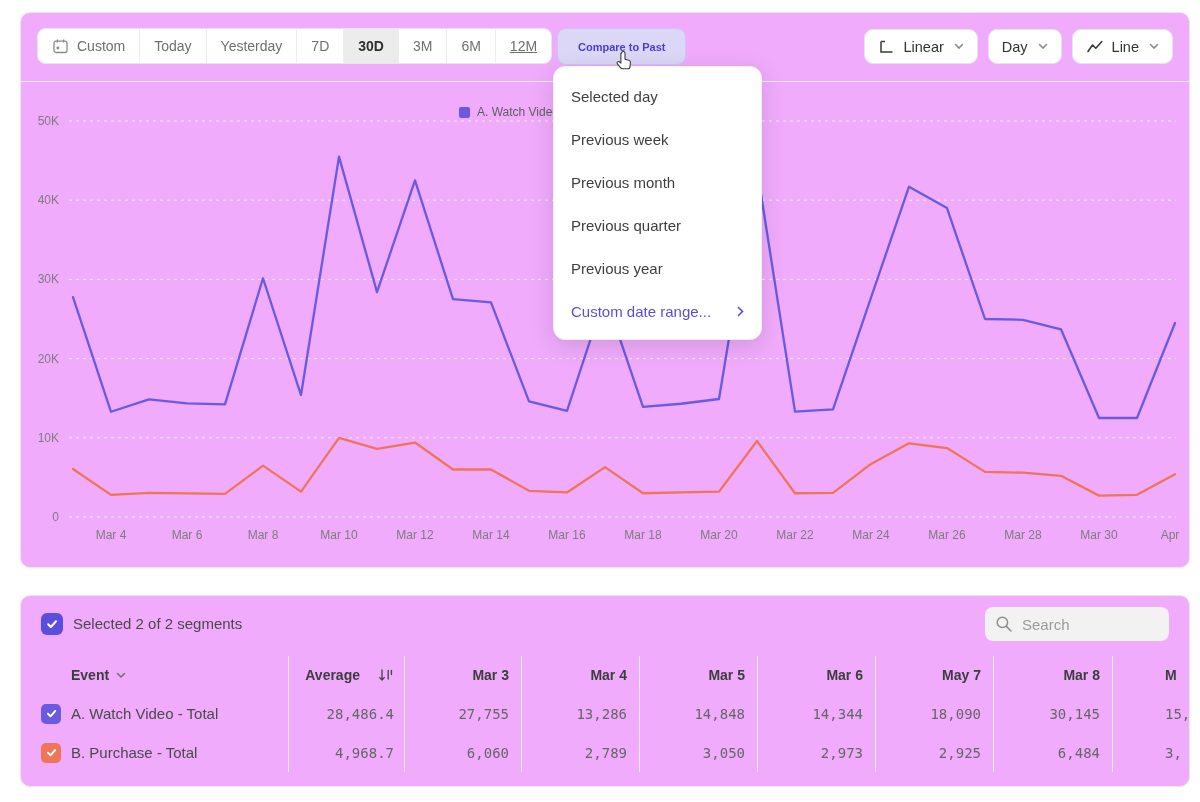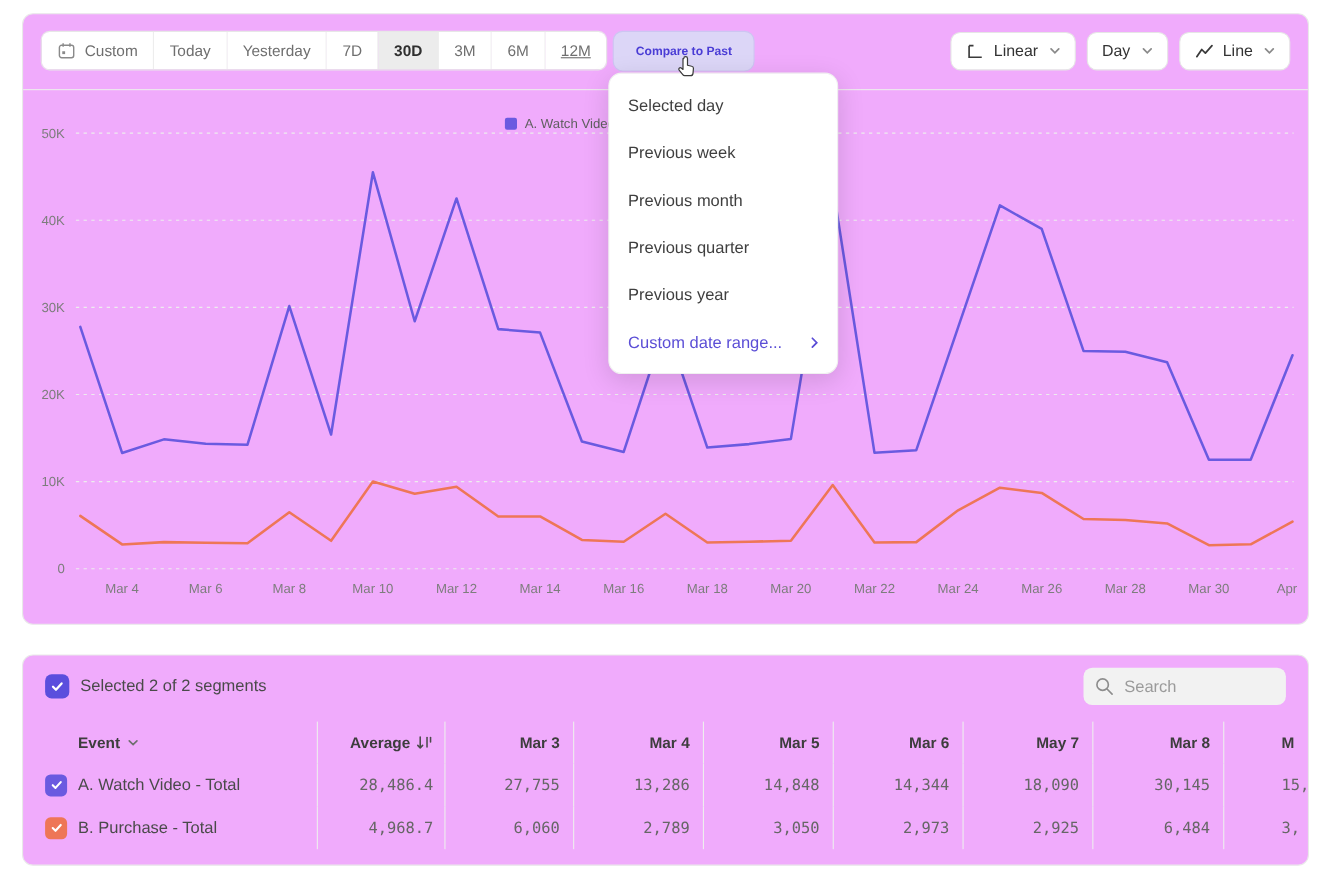--- a/index.html
+++ b/index.html
@@ -53,21 +53,21 @@
   .c-event  { width:267px; padding-left:50px; flex:none; }
   .c-avg    { width:116px; flex:none; justify-content:flex-end; padding-right:10px; border-left:1px solid #eee; }
   .c-day    { flex:none; justify-content:flex-end; padding-right:12px; border-left:1px solid #eee; }
   .c-last   { width:117px; flex:none; justify-content:flex-start; padding-left:52px; border-left:1px solid #eee; }
   .hdr { font-size:14px; font-weight:bold; color:#3d3d3d; }
   .num { font-family:"DejaVu Sans Mono", monospace; font-size:14px; color:#666; }
   .row-label { font-size:15px; color:#4a4a4a; margin-left:10px; }
   .row-check { width:20px; height:20px; border-radius:5px; }
   .c-event.body-cell { padding-left:20px; }
   #event-hdr { display:flex; align-items:center; gap:7px; }
-  #avg-hdr { display:flex; align-items:center; gap:5px; }
+  #avg-hdr { display:flex; align-items:center; gap:18px; }
   svg { display:block; }
 </style>
 </head>
 <body>
 
 <div class="card" id="chart-card">
 
   <div id="toolbar">
     <div id="range-group">
       <button class="range-btn">

